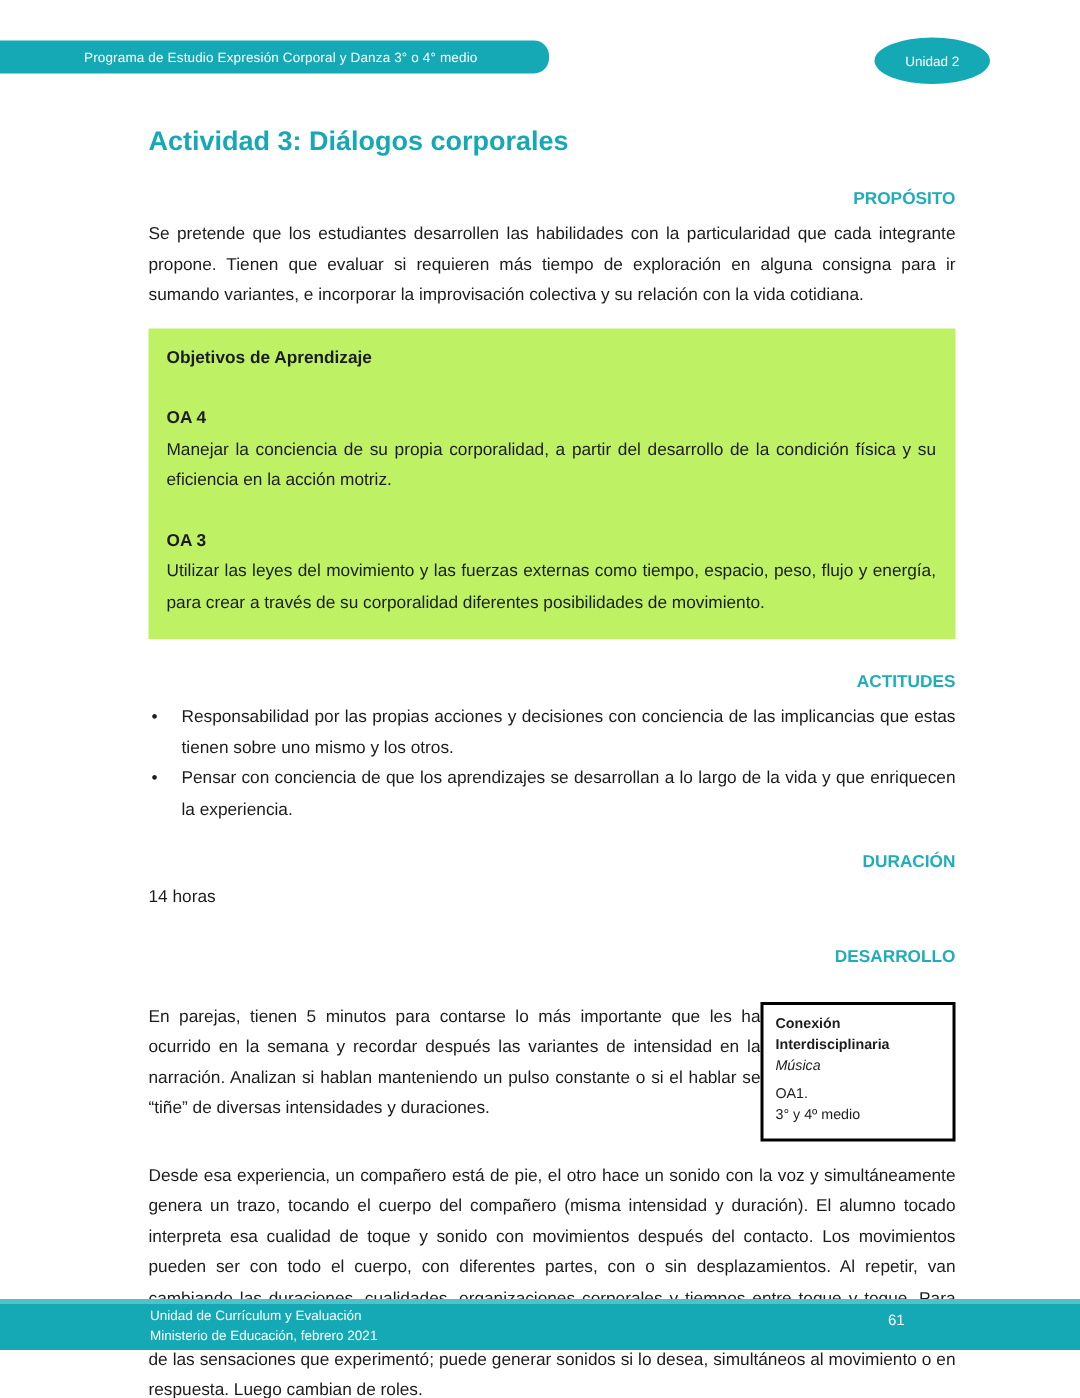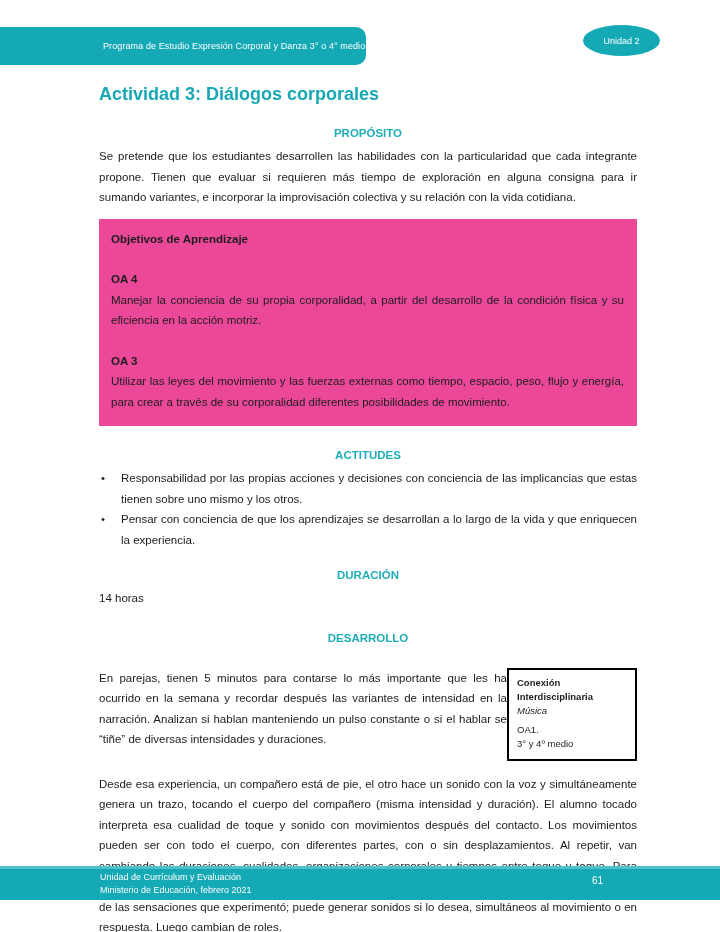--- a/index.html
+++ b/index.html
@@ -19,29 +19,29 @@
     position: absolute;
     inset: 0;
   }
 
   
   .header-bar {
     position: absolute;
     left: 0;
     top: 27px;
     width: 366px;
-    height: 38px;
+    height: 22px;
     background: #14a9b5;
     border-radius: 0 10px 10px 0;
     color: #ffffff;
     font-size: 9px;
     letter-spacing: 0.1px;
     display: flex;
     align-items: center;
-    padding-left: 103px;
+    padding-left: 56px;
     box-sizing: border-box;
   }
   .unit-badge {
     position: absolute;
     left: 583px;
     top: 25px;
     width: 77px;
     height: 31px;
     background: #14a9b5;
     border-radius: 50%;
@@ -70,30 +70,30 @@
     width: 538px;
     font-size: 11.5px;
     line-height: 20.5px;
     text-align: justify;
   }
   .section-heading {
     color: #1fadb9;
     font-weight: bold;
     font-size: 11.5px;
     line-height: 13px;
-    text-align: center;
+    text-align: right;
   }
   .body-para {
     margin: 6px 0 0 0;
   }
 
   
   .oa-box {
     margin-top: 11px;
-    background: #ec4899;
+    background: #bef264;
     padding: 10px 13px 14px 12px;
     box-sizing: border-box;
   }
   .oa-box .oa-title {
     font-weight: bold;
     text-align: left;
   }
   .oa-item .oa-code {
     font-weight: bold;
     margin-top: 20px;

